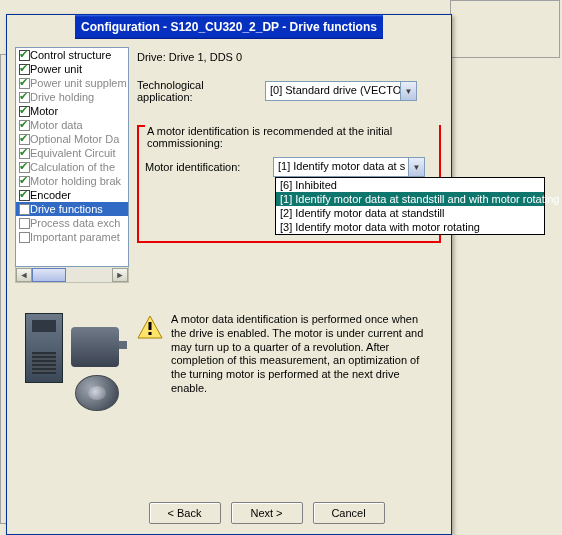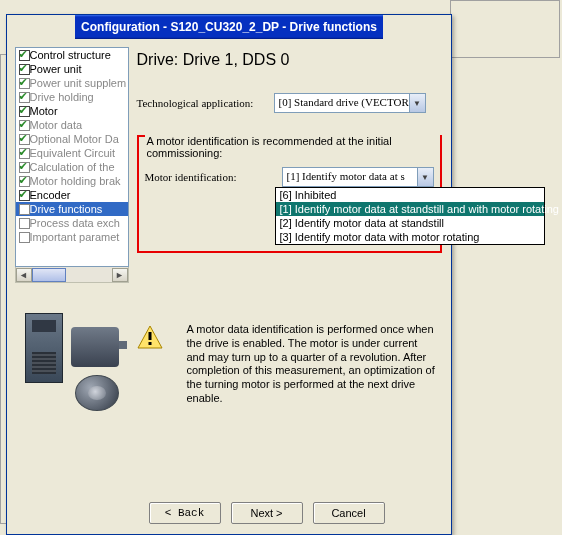--- a/index.html
+++ b/index.html
@@ -185,29 +185,28 @@
     border-radius:50%;
     background: radial-gradient(circle at 40% 40%, #d0d4dc, #707884);
   }
 
   .right-col {
     flex: 1;
     position: relative;
     padding: 4px 2px;
   }
   .drive-label {
-    font-size: 16px;
-    margin-bottom: 24px;
+    font-size: 11px;
+    margin-bottom: 16px;
   }
   .field-row {
     display: flex;
     align-items: center;
-    gap: 17px;
+    gap: 8px;
     margin-bottom: 6px;
-    font-family: Liberation Serif, serif;
   }
   .field-row label { flex: 0 0 120px; }
   .combo {
     display: flex;
     width: 152px;
     height: 20px;
     border: 1px solid #7f9db9;
     background: #fff;
   }
   .combo .txt {
@@ -253,21 +252,21 @@
     padding: 1px 4px;
     font-size: 11px;
     white-space: nowrap;
   }
   .dropdown-list .opt.sel {
     background: #0f766e;
     color: #fff;
   }
   .info-row {
     display: flex;
-    gap: 24px;
+    gap: 8px;
     margin-top: 70px;
     padding-right: 6px;
   }
   .warn-icon {
     width: 26px; height: 24px;
     position: relative;
     flex-shrink: 0;
     margin-top: 2px;
   }
   .warn-icon svg { width: 26px; height: 24px; }
@@ -285,21 +284,20 @@
     width: 72px;
     height: 22px;
     font-size: 11px;
     background: #ece9d8;
     border: 1px solid #808080;
     border-radius: 2px;
     box-shadow: inset 1px 1px 0 #fff;
   }
   .button-row button:first-child {
     margin-left: 75px;
-    font-family: Liberation Mono, monospace;
   }
 </style>
 </head>
 <body>
 
 <div class="bg-panel"></div>
 <div class="bg-border1"></div>
 <div class="bg-border2"></div>
 
 <div class="window">

